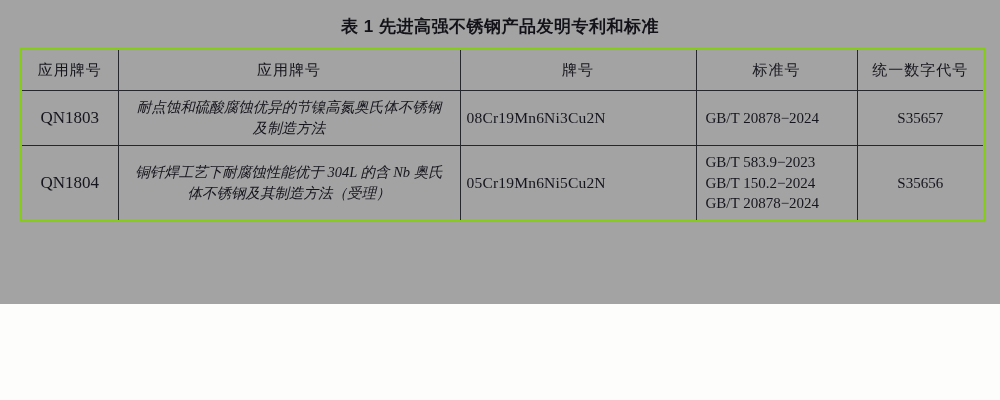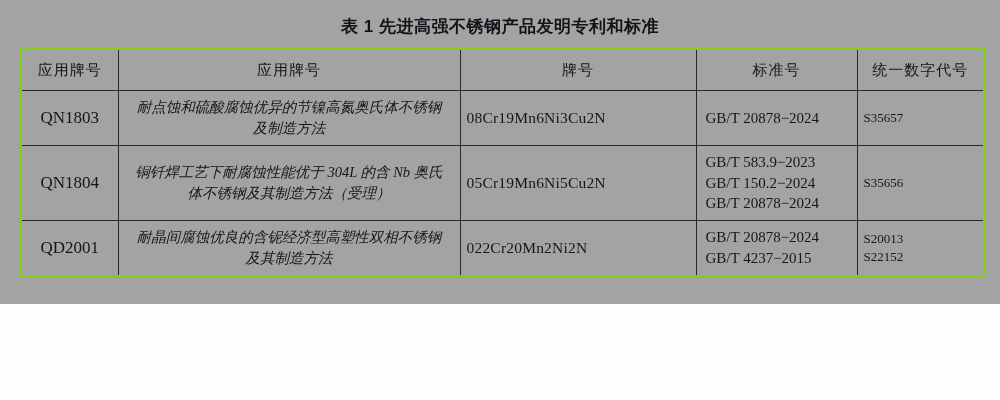--- a/index.html
+++ b/index.html
@@ -71,22 +71,22 @@
     letter-spacing: 0.2px;
   }
   td.cell-std {
     text-align: left;
     padding-left: 9px;
     padding-right: 4px;
     font-size: 15px;
     line-height: 1.38;
   }
   td.cell-uns {
-    text-align: left;
-    font-size: 13px;
+    text-align: center;
+    font-size: 15px;
     line-height: 1.38;
   }
 </style>
 </head>
 <body>
 
 <div class="page">
 
   <div class="doc-title">表 1  先进高强不锈钢产品发明专利和标准</div>
 
@@ -129,29 +129,16 @@
             <div>GB/T 150.2−2024</div>
             <div>GB/T 20878−2024</div>
           </td>
       <td class="cell-uns">
             <div>S35656</div>
           </td>
     </tr>
 
 
 
-    <tr>
-      <td class="cell-grade">QD2001</td>
-      <td class="cell-patent">耐晶间腐蚀优良的含铌经济型高塑性双相不锈钢及其制造方法</td>
-      <td class="cell-desig">022Cr20Mn2Ni2N</td>
-      <td class="cell-std">
-            <div>GB/T 20878−2024</div>
-            <div>GB/T 4237−2015</div>
-          </td>
-      <td class="cell-uns">
-            <div>S20013</div>
-            <div>S22152</div>
-          </td>
-    </tr>
   </tbody>
   </table>
 
 </div>
 
 </body></html>

